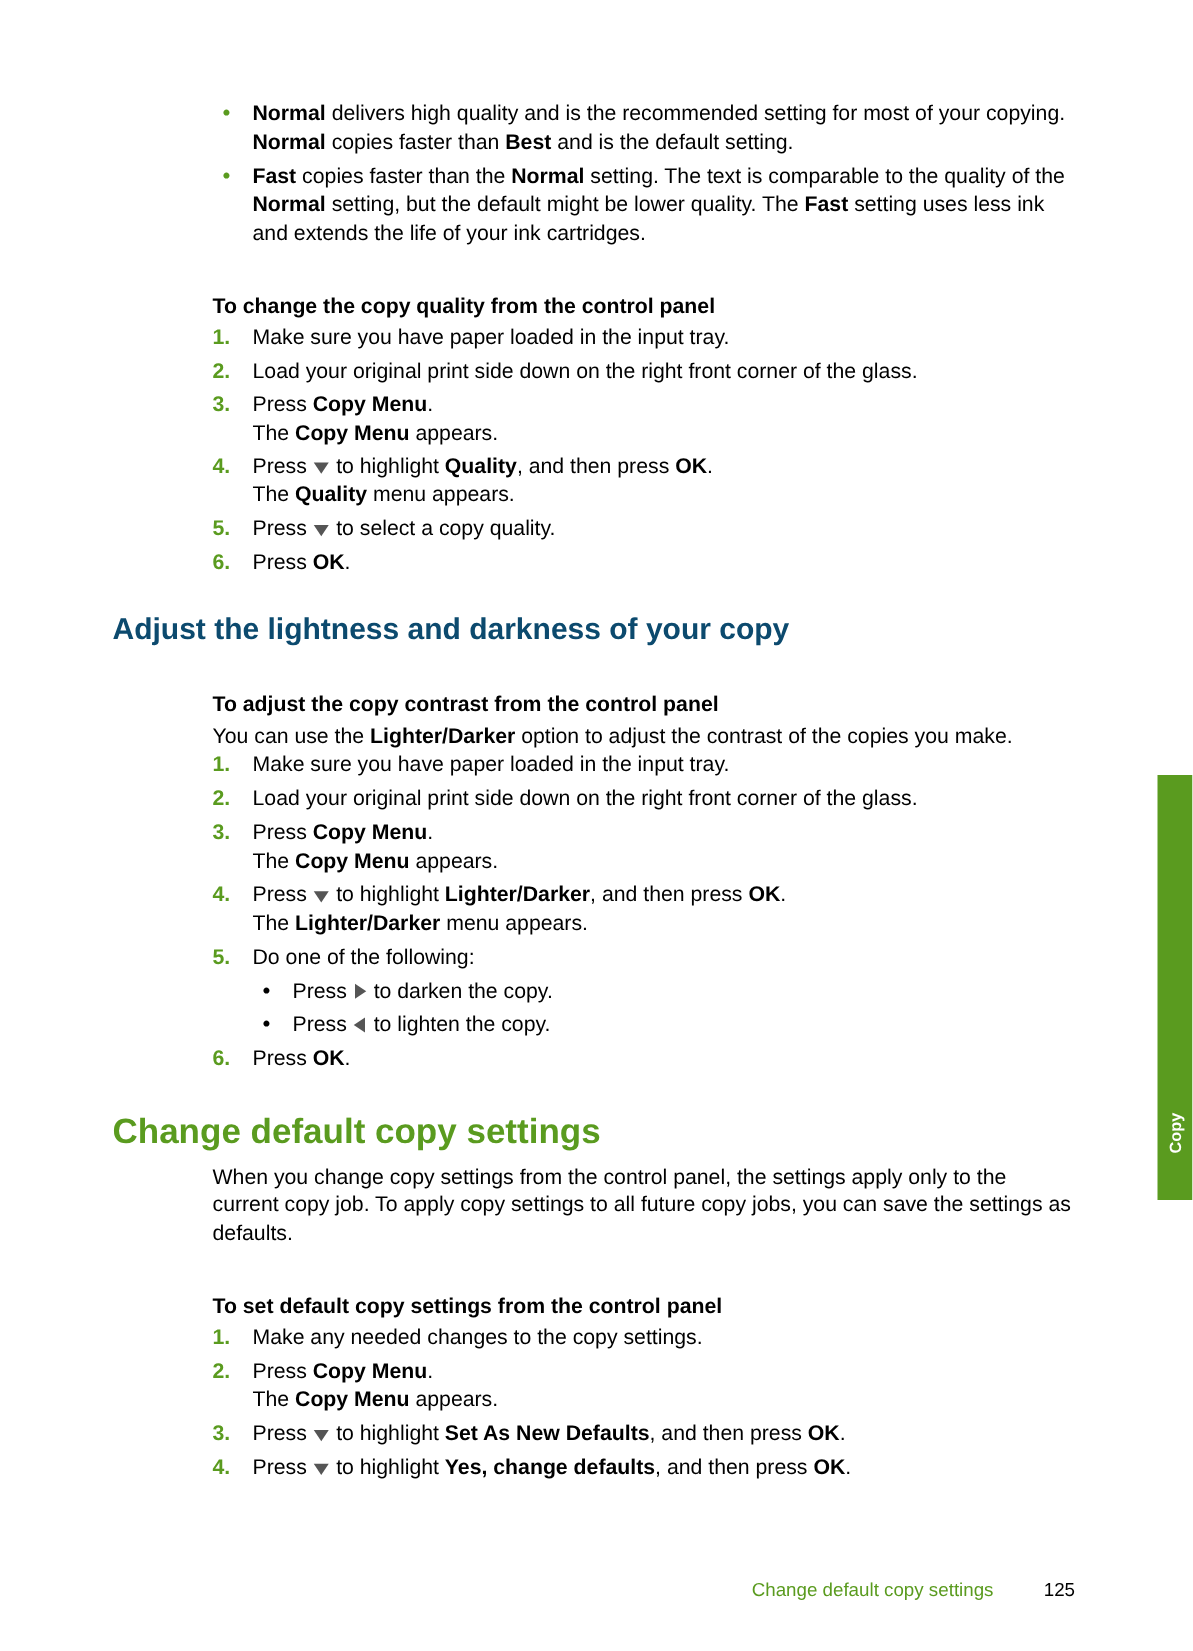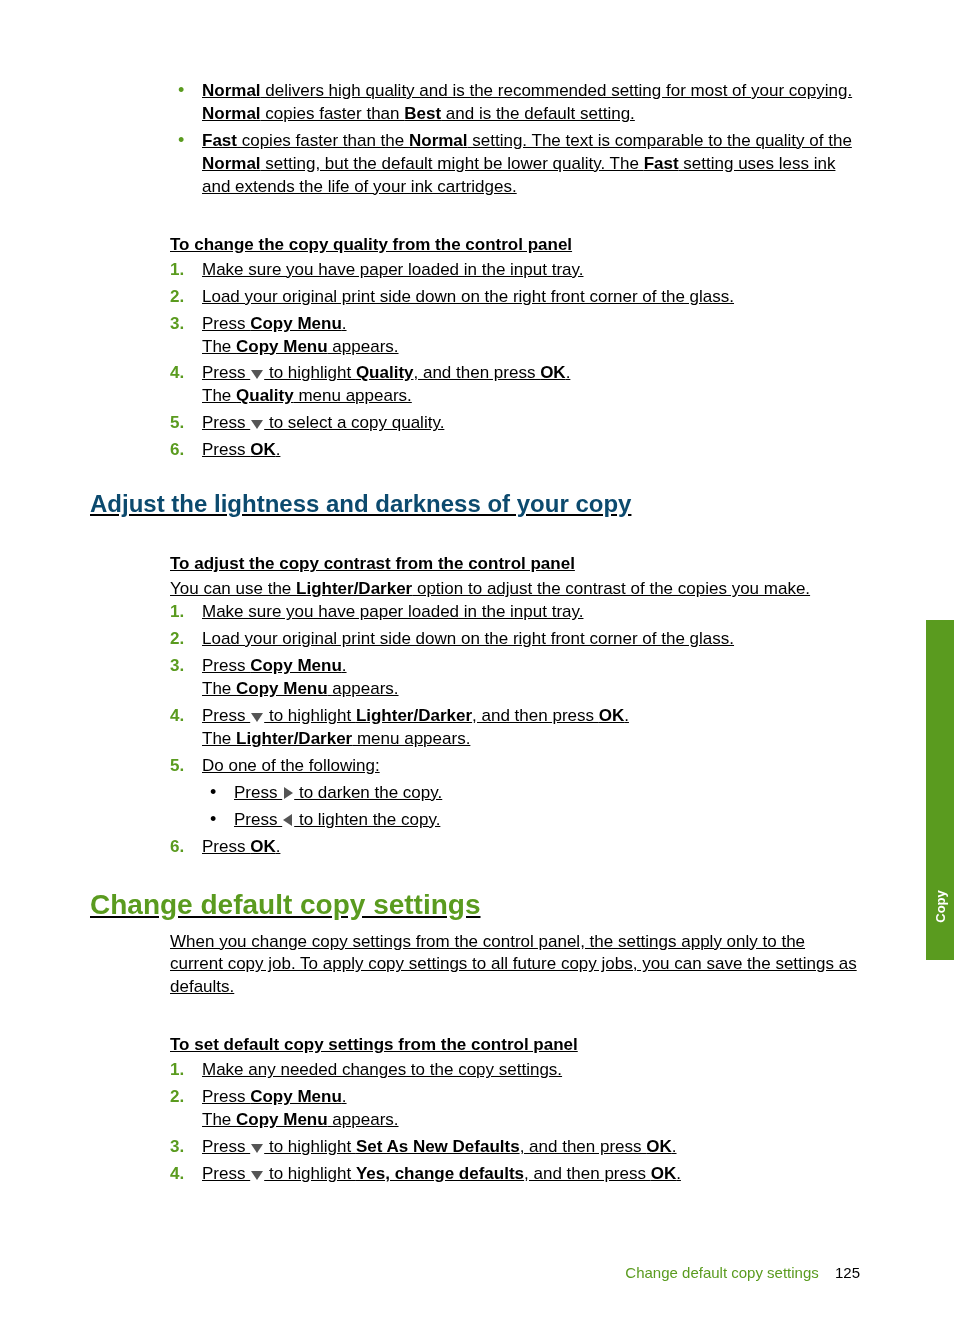--- a/index.html
+++ b/index.html
@@ -1,37 +1,37 @@
 <!DOCTYPE html>
 <html><head>
   <meta charset="utf-8">
   <style>
     * { box-sizing: border-box; margin: 0; padding: 0; }
     html, body { width: 954px; height: 1321px; background: #fff; font-family: Arial, Helvetica, sans-serif; color: #000; }
     .page { position: relative; width: 954px; height: 1321px; }
-    .content { position: absolute; left: 90px; top: 80px; width: 770px; text-decoration: underline; }
+    .content { position: absolute; left: 90px; top: 80px; width: 770px; }
     .indent { margin-left: 80px; }
     .body-text { font-size: 17px; line-height: 1.35; }
     .bullet-list { list-style: none; }
     .bullet-list > li { position: relative; padding-left: 32px; margin-bottom: 4px; }
     .bullet-list > li::before { content: "•"; position: absolute; left: 8px; top: 0; color: #5a9b1f; font-size: 18px; line-height: 1.2; }
     .bullet-list-plain > li::before { color: #000; }
     .num-list { list-style: none; }
     .num-list > li { position: relative; padding-left: 32px; margin-bottom: 4px; }
     .num-list > li > .num { position: absolute; left: 0; top: 0; color: #5a9b1f; font-weight: bold; font-size: 17px; }
     .section-sub { color: #0c4a6e; font-weight: bold; font-size: 24px; margin-top: 28px; margin-bottom: 6px; }
     .section-h1 { color: #5a9b1f; font-weight: bold; font-size: 28px; margin-top: 30px; margin-bottom: 10px; }
     .proc-title { font-weight: bold; font-size: 17px; margin-top: 36px; margin-bottom: 4px; }
     b { font-weight: bold; }
     svg.arrow { display: inline-block; vertical-align: -2px; }
     .side-tab { position: absolute; right: 0; top: 620px; width: 28px; height: 340px; background: #5a9b1f; }
     .side-tab-label { position: absolute; bottom: 46px; left: 50%; transform: translateX(-50%) rotate(-90deg); transform-origin: center; color: #fff; font-weight: bold; font-size: 13px; white-space: nowrap; }
     .footer { position: absolute; left: 90px; bottom: 40px; width: 770px; text-align: right; font-size: 15px; }
     .footer-title { color: #5a9b1f; }
-    .footer-page { color: #000; margin-left: 12px; }
+    .footer-page { color: #000; margin-left: 36px; }
   </style>
 </head>
 <body>
 
 <div class="page">
   <div class="content">
 
     <ul class="bullet-list indent body-text">
       <li>
         <b>Normal</b><span> delivers high quality and is the recommended setting for most of your copying. </span><b>Normal</b><span> copies faster than </span><b>Best</b><span> and is the default setting.</span>

